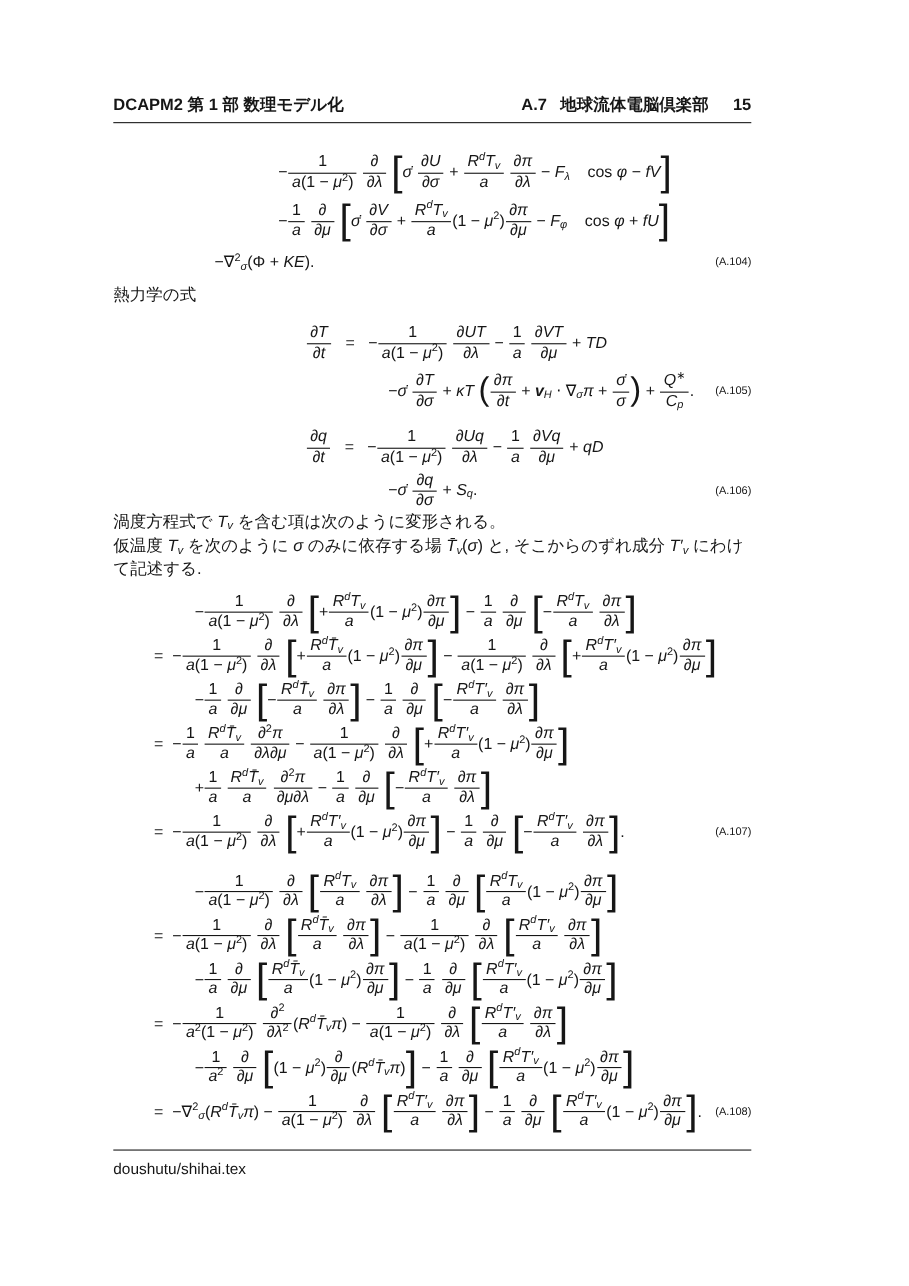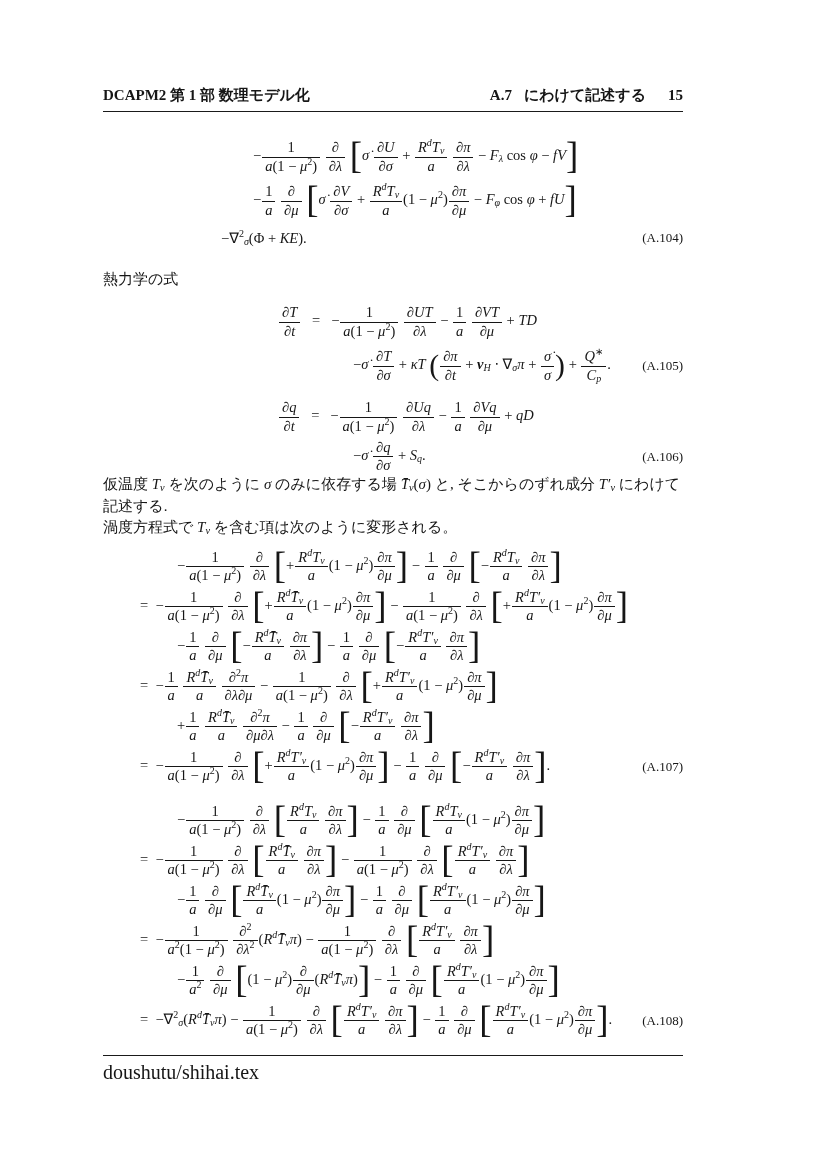--- a/index.html
+++ b/index.html
@@ -1,88 +1,88 @@
 <!DOCTYPE html>
 <html><head>
 <meta charset="utf-8">
 <style>
   html,body{margin:0;padding:0;background:#e8e8e8;}
   .page{position:relative;width:826px;height:1169px;background:#ffffff;margin:0 auto;
-        font-family:Liberation Serif, serif;color:#161616;overflow:hidden;}
+        font-family:Liberation Sans, sans-serif;color:#161616;overflow:hidden;}
   .content{position:absolute;left:103px;top:0;width:580px;}
 
   
   .hdr{display:flex;justify-content:space-between;align-items:baseline;
        margin-top:86px;padding-bottom:6px;border-bottom:1px solid #1a1a1a;
        font-weight:bold;font-size:15px;line-height:19px;}
   .hdr-right{display:flex;align-items:center;}
   .hsec-no{margin-right:12px;}
   .hpage{margin-left:22px;}
 
   
   .heading{font-size:15px;line-height:20px;}
-  .h-thermo{margin-top:16px;}
+  .h-thermo{margin-top:6px;}
   .h-vapor{margin-top:0px;}
   .para{font-size:15px;line-height:21.5px;margin-top:0px;}
   .para2{margin-top:2px;}
   .pline{display:block;}
 
   
   .eqblock{width:100%;}
   .eq104{margin-top:23px;}
   .eq105{margin-top:12px;}
   .eq106{margin-top:6px;}
   .eq107{margin-top:8px;}
   .eq108{margin-top:14px;}
   .eqline{position:relative;display:flex;align-items:center;min-height:40px;font-size:14.5px;}
   .math{white-space:pre;}
   .eqtag{position:absolute;right:0;top:50%;transform:translateY(-50%);
-         font-size:13px;background:#fff;padding-left:5px;}
+         font-size:10px;background:#fff;padding-left:5px;}
 
   
   .frac{display:inline-block;vertical-align:middle;text-align:center;padding:0 1px;}
   .fnum,.fden{display:block;line-height:1.18;padding:0 3px;}
   .fnum{border-bottom:1px solid #161616;}
   .math sup,.para sup{font-size:69%;vertical-align:0.58em;line-height:0;}
   .math sub,.para sub{font-size:69%;vertical-align:-0.22em;line-height:0;}
   .bigbr{font-size:255%;line-height:0;vertical-align:middle;position:relative;top:-0.03em;}
   .bigpar{font-size:205%;line-height:0;vertical-align:middle;position:relative;top:-0.03em;}
   .bvec{font-weight:bold;}
-  .rm{font-style:normal;}
+  .rm{font-style:normal;margin-left:12px;}
   i{font-style:italic;}
 
   
   .ftr{display:flex;justify-content:space-between;align-items:baseline;
        margin-top:14px;border-top:1px solid #1a1a1a;padding-top:7px;
-       font-size:20px;line-height:18px;}
+       font-size:14px;line-height:18px;}
 </style>
 </head>
 <body>
 
 <div class="page">
   <div class="content">
 
     <div class="hdr">
       <span>DCAPM2 第 1 部 数理モデル化</span>
       <span class="hdr-right">
         <span class="hsec-no">A.7</span>
-        <span>にわけて記述する</span>
+        <span>地球流体電脳倶楽部</span>
         <span class="hpage">15</span>
       </span>
     </div>
 
     <div class="eqblock eq104">
         <div class="eqline" style="min-height: 44px;">
           <span class="math" style="margin-left: 150px;"><span class="mrow">−<span class="frac"><span class="fnum">1</span><span class="fden"><i>a</i>(1 − <i>μ</i><sup>2</sup>)</span></span> <span class="frac"><span class="fnum"><i>∂</i></span><span class="fden"><i>∂λ</i></span></span> <span class="bigbr">[</span><i>σ̇</i> <span class="frac"><span class="fnum"><i>∂U</i></span><span class="fden"><i>∂σ</i></span></span> + <span class="frac"><span class="fnum"><i>R</i><sup><i>d</i></sup><i>T</i><sub><i>v</i></sub></span><span class="fden"><i>a</i></span></span> <span class="frac"><span class="fnum"><i>∂π</i></span><span class="fden"><i>∂λ</i></span></span> − <i>F</i><sub><i>λ</i></sub> <span class="rm">cos</span> <i>φ</i> − <i>fV</i><span class="bigbr">]</span></span></span>
         </div>
         <div class="eqline" style="min-height: 44px;">
           <span class="math" style="margin-left: 150px;"><span class="mrow">−<span class="frac"><span class="fnum">1</span><span class="fden"><i>a</i></span></span> <span class="frac"><span class="fnum"><i>∂</i></span><span class="fden"><i>∂μ</i></span></span> <span class="bigbr">[</span><i>σ̇</i> <span class="frac"><span class="fnum"><i>∂V</i></span><span class="fden"><i>∂σ</i></span></span> + <span class="frac"><span class="fnum"><i>R</i><sup><i>d</i></sup><i>T</i><sub><i>v</i></sub></span><span class="fden"><i>a</i></span></span>(1 − <i>μ</i><sup>2</sup>)<span class="frac"><span class="fnum"><i>∂π</i></span><span class="fden"><i>∂μ</i></span></span> − <i>F</i><sub><i>φ</i></sub> <span class="rm">cos</span> <i>φ</i> + <i>fU</i><span class="bigbr">]</span></span></span>
         </div>
         <div class="eqline" style="min-height: 30px;">
-          <span class="math" style="margin-left: 118px;"><span class="mrow">−∇<sup>2</sup><sub><i>σ</i></sub>(Φ + <i>KE</i>).</span></span>
+          <span class="math" style="margin-left: 92px;"><span class="mrow">−∇<sup>2</sup><sub><i>σ</i></sub>(Φ + <i>KE</i>).</span></span>
           <span class="eqtag">(A.104)</span>
         </div>
       </div>
 
     <div class="heading h-thermo">熱力学の式</div>
 
     <div class="eqblock eq105">
         <div class="eqline" style="min-height: 42px;">
           <span class="math" style="margin-left: 175px;"><span class="mrow"><span class="frac"><span class="fnum"><i>∂T</i></span><span class="fden"><i>∂t</i></span></span>   =   −<span class="frac"><span class="fnum">1</span><span class="fden"><i>a</i>(1 − <i>μ</i><sup>2</sup>)</span></span> <span class="frac"><span class="fnum"><i>∂UT</i></span><span class="fden"><i>∂λ</i></span></span> − <span class="frac"><span class="fnum">1</span><span class="fden"><i>a</i></span></span> <span class="frac"><span class="fnum"><i>∂VT</i></span><span class="fden"><i>∂μ</i></span></span> + <i>TD</i></span></span>
         </div>
@@ -97,22 +97,22 @@
         <div class="eqline" style="min-height: 44px;">
           <span class="math" style="margin-left: 175px;"><span class="mrow"><span class="frac"><span class="fnum"><i>∂q</i></span><span class="fden"><i>∂t</i></span></span>   =   −<span class="frac"><span class="fnum">1</span><span class="fden"><i>a</i>(1 − <i>μ</i><sup>2</sup>)</span></span> <span class="frac"><span class="fnum"><i>∂Uq</i></span><span class="fden"><i>∂λ</i></span></span> − <span class="frac"><span class="fnum">1</span><span class="fden"><i>a</i></span></span> <span class="frac"><span class="fnum"><i>∂Vq</i></span><span class="fden"><i>∂μ</i></span></span> + <i>qD</i></span></span>
         </div>
         <div class="eqline" style="min-height: 34px;">
           <span class="math" style="margin-left: 250px;"><span class="mrow">−<i>σ̇</i> <span class="frac"><span class="fnum"><i>∂q</i></span><span class="fden"><i>∂σ</i></span></span> + <i>S</i><sub><i>q</i></sub>.</span></span>
           <span class="eqtag">(A.106)</span>
         </div>
       </div>
 
     <div class="para">
+      <span class="pline"><span class="mrow">渦度方程式で <i>T</i><sub><i>v</i></sub> を含む項は次のように変形される。</span></span>
       <span class="pline"><span class="mrow">仮温度 <i>T</i><sub><i>v</i></sub> を次のように <i>σ</i> のみに依存する場 <i>T̄</i><sub><i>v</i></sub>(<i>σ</i>) と, そこからのずれ成分 <i>T′</i><sub><i>v</i></sub> にわけて記述する.</span></span>
-      <span class="pline"><span class="mrow">渦度方程式で <i>T</i><sub><i>v</i></sub> を含む項は次のように変形される。</span></span>
     </div>
 
     <div class="eqblock eq107">
         <div class="eqline" style="min-height: 40px;">
           <span class="math" style="margin-left: 74px;"><span class="mrow">−<span class="frac"><span class="fnum">1</span><span class="fden"><i>a</i>(1 − <i>μ</i><sup>2</sup>)</span></span> <span class="frac"><span class="fnum"><i>∂</i></span><span class="fden"><i>∂λ</i></span></span> <span class="bigbr">[</span>+<span class="frac"><span class="fnum"><i>R</i><sup><i>d</i></sup><i>T</i><sub><i>v</i></sub></span><span class="fden"><i>a</i></span></span>(1 − <i>μ</i><sup>2</sup>)<span class="frac"><span class="fnum"><i>∂π</i></span><span class="fden"><i>∂μ</i></span></span><span class="bigbr">]</span> − <span class="frac"><span class="fnum">1</span><span class="fden"><i>a</i></span></span> <span class="frac"><span class="fnum"><i>∂</i></span><span class="fden"><i>∂μ</i></span></span> <span class="bigbr">[</span>−<span class="frac"><span class="fnum"><i>R</i><sup><i>d</i></sup><i>T</i><sub><i>v</i></sub></span><span class="fden"><i>a</i></span></span> <span class="frac"><span class="fnum"><i>∂π</i></span><span class="fden"><i>∂λ</i></span></span><span class="bigbr">]</span></span></span>
         </div>
         <div class="eqline" style="min-height: 40px;">
           <span class="math" style="margin-left: 37px;"><span class="mrow">=  −<span class="frac"><span class="fnum">1</span><span class="fden"><i>a</i>(1 − <i>μ</i><sup>2</sup>)</span></span> <span class="frac"><span class="fnum"><i>∂</i></span><span class="fden"><i>∂λ</i></span></span> <span class="bigbr">[</span>+<span class="frac"><span class="fnum"><i>R</i><sup><i>d</i></sup><i>T̄</i><sub><i>v</i></sub></span><span class="fden"><i>a</i></span></span>(1 − <i>μ</i><sup>2</sup>)<span class="frac"><span class="fnum"><i>∂π</i></span><span class="fden"><i>∂μ</i></span></span><span class="bigbr">]</span> − <span class="frac"><span class="fnum">1</span><span class="fden"><i>a</i>(1 − <i>μ</i><sup>2</sup>)</span></span> <span class="frac"><span class="fnum"><i>∂</i></span><span class="fden"><i>∂λ</i></span></span> <span class="bigbr">[</span>+<span class="frac"><span class="fnum"><i>R</i><sup><i>d</i></sup><i>T′</i><sub><i>v</i></sub></span><span class="fden"><i>a</i></span></span>(1 − <i>μ</i><sup>2</sup>)<span class="frac"><span class="fnum"><i>∂π</i></span><span class="fden"><i>∂μ</i></span></span><span class="bigbr">]</span></span></span>
         </div>
         <div class="eqline" style="min-height: 40px;">

